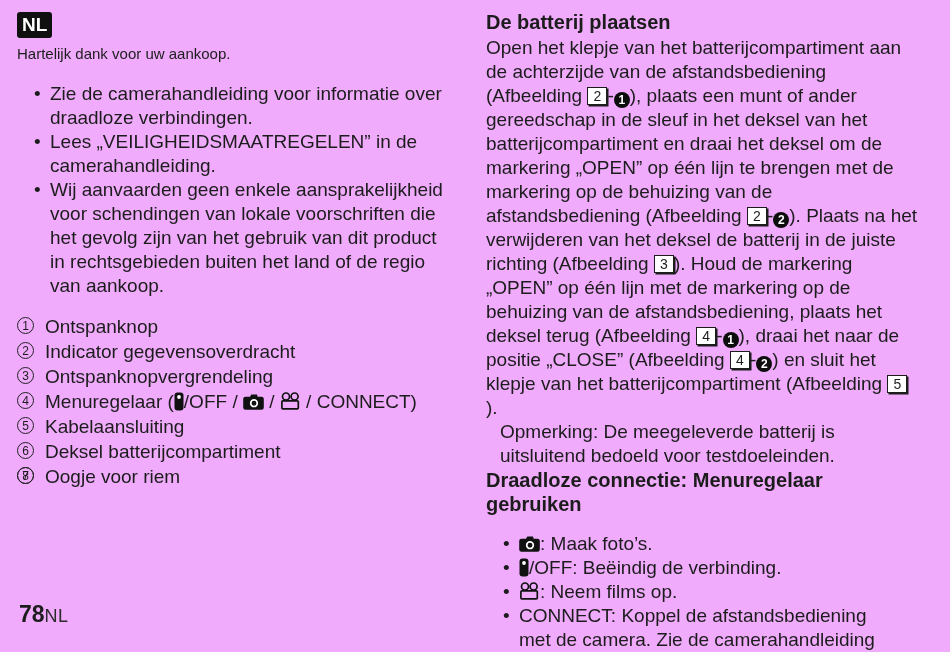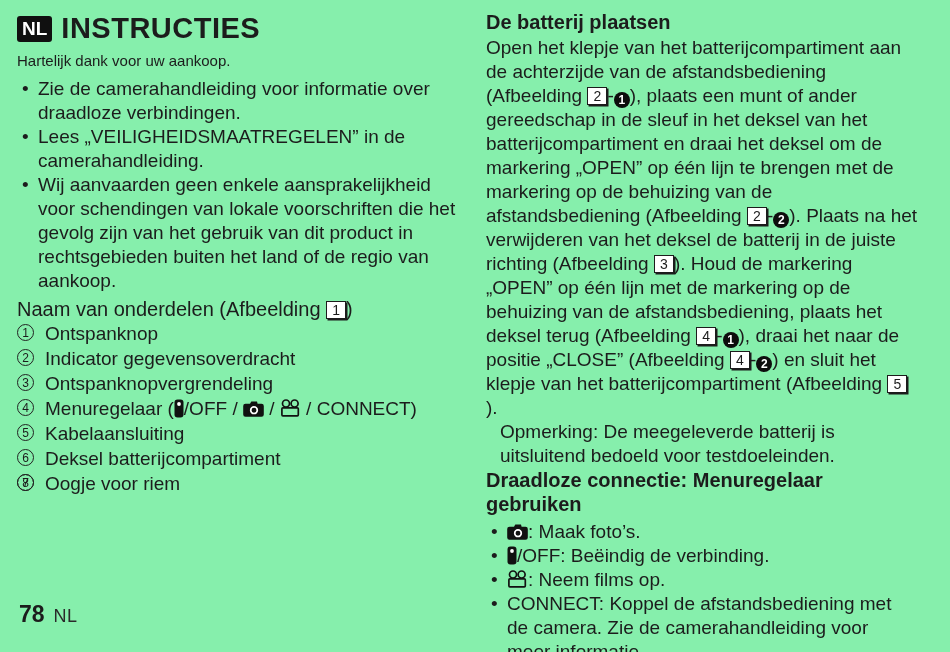--- a/index.html
+++ b/index.html
@@ -1,30 +1,30 @@
 <!DOCTYPE html>
 <html><head>
 <meta charset="utf-8">
 <style>
   html,body{margin:0;padding:0;background:#fff;}
   body{width:950px;height:652px;font-family:"Liberation Sans",sans-serif;color:#1c1c1c;
        -webkit-font-smoothing:antialiased;}
-  .page{position:relative;width:950px;height:652px;background:#86efac;overflow:hidden;}
+  .page{position:relative;width:950px;height:652px;background:#f0abfc;overflow:hidden;}
   .col{position:absolute;top:0;}
   .col-left{left:17px;top:12px;width:444px;}
   .col-right{left:486px;top:10px;width:432px;}
 
   h1.title{margin:0 0 4px 0;font-size:29px;font-weight:700;letter-spacing:.5px;
            display:flex;align-items:center;gap:9px;}
   .nl-badge{background:#101010;color:#fff;font-size:19px;font-weight:700;line-height:1;
             padding:3px 5px 4px;border-radius:3px;letter-spacing:0;}
 
   .intro p{margin:0;font-size:15px;line-height:24px;}
 
-  ul.bullets{list-style:none;margin:4px;padding:0;}
+  ul.bullets{list-style:none;margin:16px;padding:0;}
   ul.bullets li{position:relative;padding-left:17px;font-size:19px;line-height:24px;}
   ul.bullets li::before{content:"\2022";position:absolute;left:1px;}
 
   h2.subhead{margin:0;font-size:20px;font-weight:700;line-height:24px;}
   .parts-head{margin-top:10px;margin-bottom:3px;}
 
   ol.parts{list-style:none;margin:0;padding:0;}
   ol.parts li{position:relative;padding-left:28px;font-size:19px;line-height:25px;}
   .circnum{position:absolute;left:0;top:3px;width:17px;height:17px;border:1.4px solid #222;
            border-radius:50%;font-size:12px;line-height:1;display:flex;align-items:center;
@@ -38,44 +38,42 @@
   .boxnum{display:inline-block;min-width:12px;padding:0 3px;border:1.4px solid #1c1c1c;
           box-shadow:1.5px 1.5px 0 0 #1c1c1c;font-size:14px;line-height:16px;font-weight:400;
           text-align:center;vertical-align:1px;background:#fff;}
   .dotnum{display:inline-flex;width:16px;height:16px;background:#0d0d0d;color:#fff;
           border-radius:50%;align-items:center;justify-content:center;font-size:12px;
           font-weight:700;vertical-align:-2px;}
   .icon{display:inline-block;line-height:0;}
   .icon svg{vertical-align:-2px;}
   .icon-remote svg{vertical-align:-3px;}
 
-  .footer{position:absolute;left:19px;top:601px;display:flex;align-items:baseline;gap:9px;}
+  .footer{position:absolute;left:19px;top:601px;display:flex;align-items:baseline;}
   .page-number{font-size:23px;font-weight:700;}
   .page-lang{font-size:18px;color:#2a2a2a;letter-spacing:.5px;}
   b{font-weight:400;}
 </style>
 </head>
 <body>
 
 <div class="page">
 
   <section class="col col-left">
     <h1 class="title">
       <span class="nl-badge">NL</span>
-      <span class="title-text">INSTRUCTIES</span>
     </h1>
     <div class="intro">
         <p>Hartelijk dank voor uw aankoop.</p>
       </div>
     <ul class="bullets">
         <li>Zie de camerahandleiding voor informatie over draadloze verbindingen.</li>
         <li>Lees „VEILIGHEIDSMAATREGELEN” in de camerahandleiding.</li>
         <li>Wij aanvaarden geen enkele aansprakelijkheid voor schendingen van lokale voorschriften die het gevolg zijn van het gebruik van dit product in rechtsgebieden buiten het land of de regio van aankoop.</li>
       </ul>
-    <h2 class="subhead parts-head"><b>Naam van onderdelen (Afbeelding </b><span class="boxnum">1</span><b>)</b></h2>
     <ol class="parts">
         <li><span class="circnum">1</span><span>Ontspanknop</span></li>
         <li><span class="circnum">2</span><span>Indicator gegevensoverdracht</span></li>
         <li><span class="circnum">3</span><span>Ontspanknopvergrendeling</span></li>
         <li><span class="circnum">4</span><span>Menuregelaar (<span class="icon icon-remote"><svg width="10" height="19" viewBox="0 0 10 19">
                 <rect x="0.5" y="0.5" width="9" height="18" rx="3" fill="#111"></rect>
                 <circle cx="5" cy="5" r="1.9" fill="#fff"></circle>
               </svg></span><b>/OFF</b> / <span class="icon icon-camera"><svg width="21" height="16" viewBox="0 0 21 16">
                 <path d="M2.5 2.8 H7 L8.3 0.6 H14 L14.6 2.8 H18.5 A2.3 2.3 0 0 1 20.8 5.1 V13.5 A2.3 2.3 0 0 1 18.5 15.8 H2.5 A2.3 2.3 0 0 1 0.2 13.5 V5.1 A2.3 2.3 0 0 1 2.5 2.8 Z" fill="#111"></path>
                 <circle cx="11" cy="9.2" r="3.3" fill="none" stroke="#fff" stroke-width="1.7"></circle>

